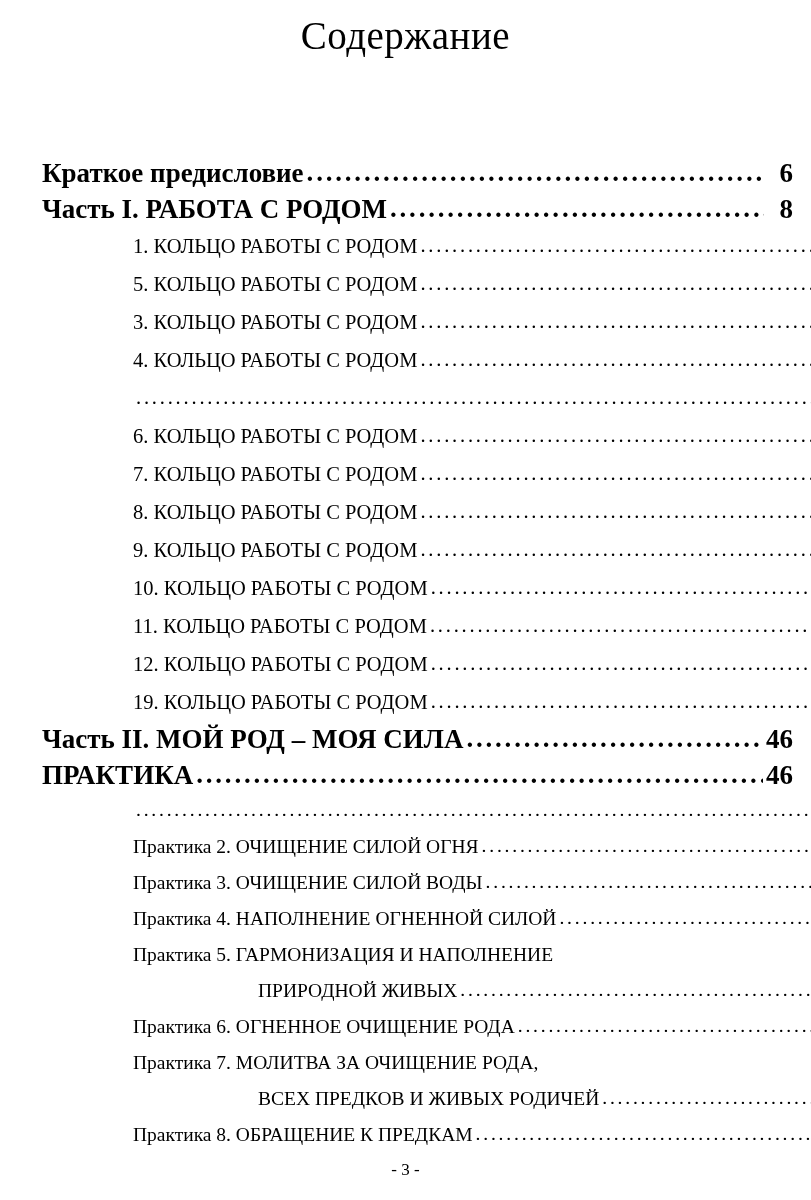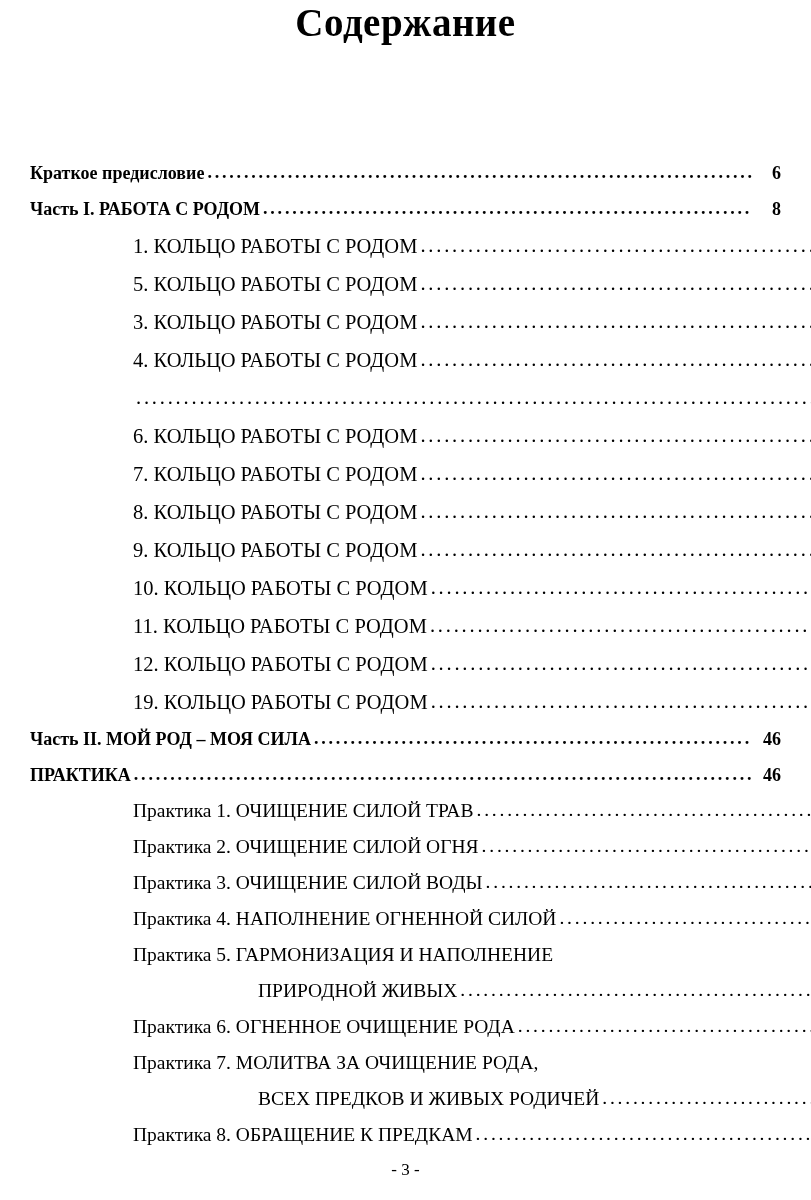--- a/index.html
+++ b/index.html
@@ -18,24 +18,24 @@
   .page {
     width: 811px;
     height: 1200px;
     position: relative;
     box-sizing: border-box;
   }
   .toc-title {
     text-align: center;
     font-family: "Liberation Serif", serif;
     font-size: 39px;
-    font-weight: 700;
+    font-weight: 400;
     letter-spacing: 0.5px;
     margin: 0;
-    padding-top: 0;
+    padding-top: 13px;
   }
   .toc-list {
     margin: 0;
     padding: 0;
     list-style: none;
     position: absolute;
     top: 155px;
     left: 30px;
     right: 30px;
   }
@@ -60,23 +60,23 @@
   }
   .toc-entry .page-no {
     flex: 0 0 auto;
     text-align: right;
     min-width: 26px;
   }
 
   
   .lvl-bold {
     font-weight: bold;
-    font-size: 18px;
+    font-size: 27px;
     line-height: 36px;
-    margin-left: 0px;
+    margin-left: 12px;
   }
   .lvl-bold .page-no { font-weight: bold; }
 
   .lvl-sub {
     font-size: 20.5px;
     line-height: 38px;
     margin-left: 103px;
   }
 
   .lvl-sub2 {
@@ -174,21 +174,20 @@
         <span class="label">Часть II. МОЙ РОД – МОЯ СИЛА</span>
         <span class="dots">................................................................................................................................................................</span>
         <span class="page-no">46</span>
       </li>
       <li class="toc-entry lvl-bold">
         <span class="label">ПРАКТИКА</span>
         <span class="dots">................................................................................................................................................................</span>
         <span class="page-no">46</span>
       </li>
       <li class="toc-entry lvl-sub2">
-        <span class="label">Практика 1. ОЧИЩЕНИЕ СИЛОЙ ТРАВ</span>
         <span class="dots">................................................................................................................................................................</span>
       </li>
       <li class="toc-entry lvl-sub2">
         <span class="label">Практика 2. ОЧИЩЕНИЕ СИЛОЙ ОГНЯ</span>
         <span class="dots">................................................................................................................................................................</span>
       </li>
       <li class="toc-entry lvl-sub2">
         <span class="label">Практика 3. ОЧИЩЕНИЕ СИЛОЙ ВОДЫ</span>
         <span class="dots">................................................................................................................................................................</span>
       </li>

